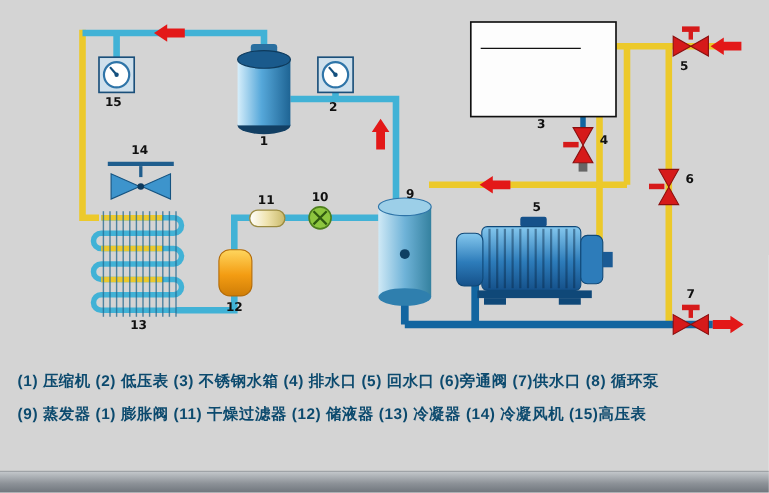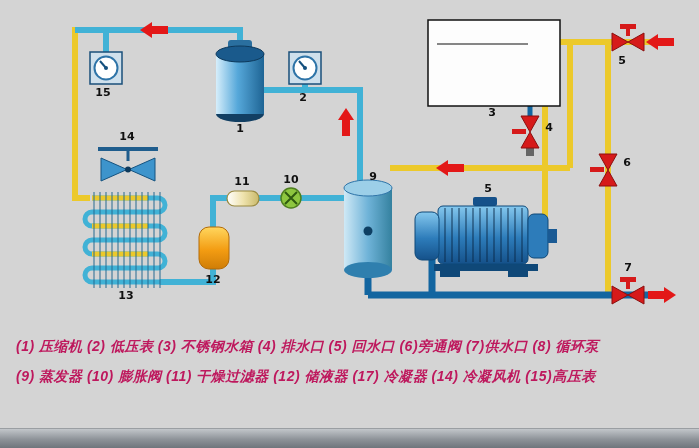--- a/index.html
+++ b/index.html
@@ -4,21 +4,21 @@
 <style>
   html,body{margin:0;padding:0;}
   body{font-family:"Liberation Sans", sans-serif;}
   #screen{
     position:relative; width:699px; height:448px;
     background:#d4d4d4; overflow:hidden;
   }
   #schematic{position:absolute; left:0; top:0;}
   .legend-line{
     position:absolute; left:16px; white-space:nowrap;
-    font-size:14px; font-weight:bold; color:#be185d; letter-spacing:0.5px;font-style:italic;
+    font-size:14px; font-weight:bold; color:#0c4a6e; letter-spacing:0.5px;
   }
   #legend1{top:338px;}
   #legend2{top:368px;}
   #bottom-bar{
     position:absolute; left:0; right:0; bottom:0; height:19px;
     background:linear-gradient(180deg,#c2c6ca 0%,#8d9298 55%,#6f757c 100%);
     border-top:1px solid #9a9ea2;
   }
   text.num{
     font-family:"DejaVu Sans", sans-serif; font-size:11px; font-weight:bold;
@@ -231,16 +231,16 @@
       <text class="num" x="492" y="116">3</text>
       <text class="num" x="549" y="131">4</text>
       <text class="num" x="622" y="64">5</text>
       <text class="num" x="627" y="166">6</text>
       <text class="num" x="628" y="271">7</text>
       <text class="num" x="488" y="192">5</text>
     </g>
   </svg>
 
   <div id="legend1" class="legend-line">(1) 压缩机 (2) 低压表 (3) 不锈钢水箱 (4) 排水口 (5) 回水口 (6)旁通阀 (7)供水口 (8) 循环泵</div>
-  <div id="legend2" class="legend-line">(9) 蒸发器 (10) 膨胀阀 (11) 干燥过滤器 (12) 储液器 (17) 冷凝器 (14) 冷凝风机 (15)高压表</div>
+  <div id="legend2" class="legend-line">(9) 蒸发器 (1) 膨胀阀 (11) 干燥过滤器 (12) 储液器 (13) 冷凝器 (14) 冷凝风机 (15)高压表</div>
 
   <div id="bottom-bar"></div>
 </div>
 
 </body></html>

